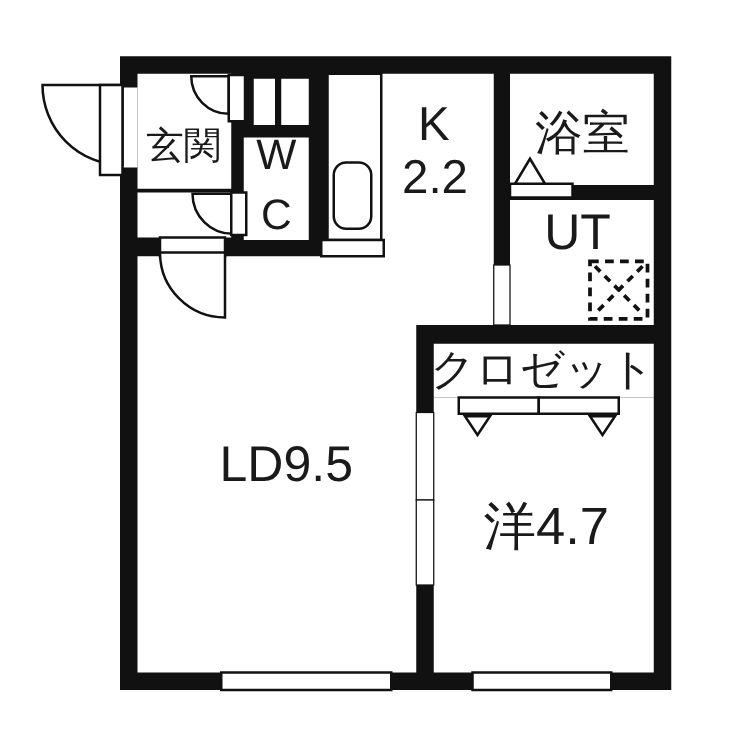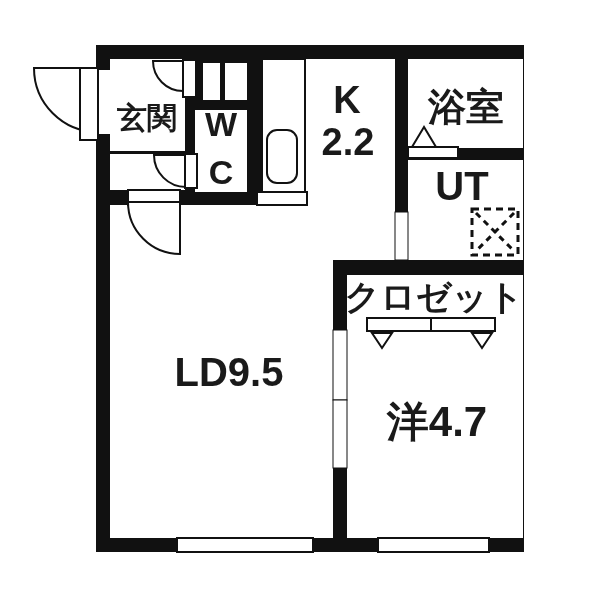--- a/index.html
+++ b/index.html
@@ -1,17 +1,17 @@
 <!DOCTYPE html>
 <html><head>
 <meta charset="utf-8">
 <style>
   html,body{margin:0;padding:0;background:#ffffff;}
-  .stage{position:relative;width:524px;height:600px;background:#ffffff;overflow:hidden;
-         font-family:"Liberation Sans","DejaVu Sans",sans-serif;font-weight:bold;}
+  .stage{position:relative;width:600px;height:600px;background:#ffffff;overflow:hidden;
+         font-family:"Liberation Sans","DejaVu Sans",sans-serif;}
   svg{position:absolute;left:0;top:0;}
   text{fill:#1a1a1a;font-family:"Liberation Sans","DejaVu Sans",sans-serif;}
 </style>
 </head>
 <body>
 
 <div class="stage">
 <svg width="600" height="600" viewBox="0 0 600 600">
 
   <rect x="0" y="0" width="600" height="600" fill="#ffffff"></rect>

